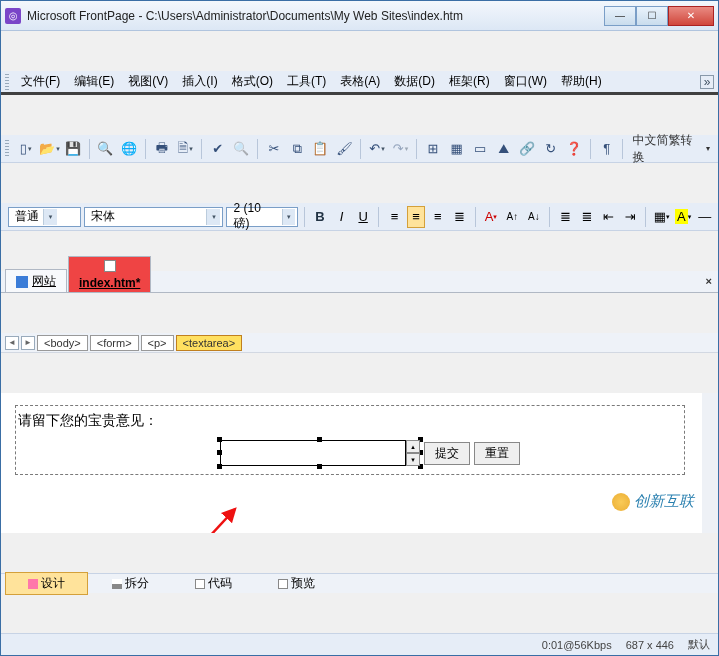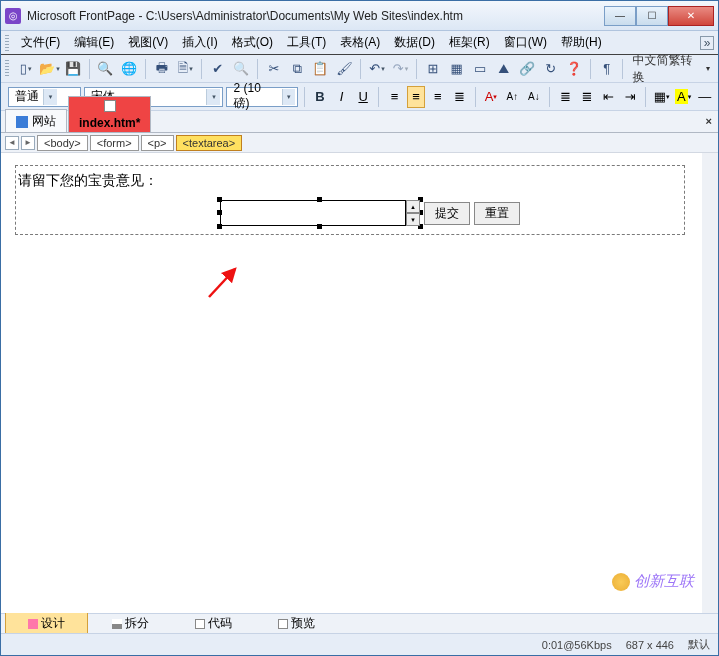--- a/index.html
+++ b/index.html
@@ -1,40 +1,40 @@
 <!DOCTYPE html>
 <html><head>
 <meta charset="utf-8">
 <style>
 * { box-sizing: border-box; margin: 0; padding: 0; font-family: "Microsoft YaHei", Tahoma, sans-serif; }
 body { width: 719px; height: 656px; background: #fff; overflow: hidden; font-size: 12px; }
-.window { width: 719px; height: 656px; border: 1px solid #3a6ea5; display: flex; flex-direction: column; background: #f0f0f0; }
+.window { width: 719px; height: 656px; border: 1px solid #3a6ea5; display: flex; flex-direction: column; background: #f0f0f0; gap: 40px; }
 .titlebar { height: 30px; background: linear-gradient(#f3f7fc,#dce7f5); display: flex; align-items: center; padding: 0 4px; border-bottom: 1px solid #b0c4de; }
 .titlebar .icon { width: 16px; height: 16px; background: #7a45c8; border-radius: 2px; margin-right: 6px; display: flex; align-items: center; justify-content: center; color:#fff; font-size:10px;}
 .titlebar .icon::before{content:"◎";}
 .titlebar .title { flex: 1; color: #222; font-size: 12px; }
 .winbtns { display: flex; gap: 0; }
 .winbtn { width: 32px; height: 20px; border: 1px solid #7a9ec7; background: linear-gradient(#eaf3fc,#c9dced); display:flex; align-items:center; justify-content:center; font-size: 10px; color:#333; }
 .winbtn.close { width: 46px; background: linear-gradient(#e98b83,#d0463b); color: #fff; border-color:#a22; }
-.menubar { height: 24px; background: #e6edf7; border-bottom: 1px solid #404040; display:flex; align-items:center; padding: 0 4px; gap: 2px; position: relative; }
+.menubar { height: 24px; background: #e6edf7; border-bottom: 3px solid #404040; display:flex; align-items:center; padding: 0 4px; gap: 2px; position: relative; }
 .menubar .grip { width: 4px; height: 16px; background: repeating-linear-gradient(#9ab 0 1px,transparent 1px 3px); margin-right:4px;}
 .menubar .mitem { padding: 2px 6px; }
 .menubar .mh{ position:absolute; right:4px; width:14px; height:14px; border:1px solid #89a; display:flex; align-items:center; justify-content:center; color:#456;}
 .toolbar { height: 28px; background: #e6edf7; border-bottom: 1px solid #c7d3e5; display:flex; align-items:center; padding: 0 4px; gap: 2px; }
 .toolbar .grip { width: 4px; height: 18px; background: repeating-linear-gradient(#9ab 0 1px,transparent 1px 3px); margin-right:4px;}
 .tbtn { width: 22px; height: 22px; display:flex; align-items:center; justify-content:center; font-size:13px; color:#35507a; border:1px solid transparent; }
 .tbtn .dd{font-size:7px; margin-left:1px; color:#456;}
 .tsep { width:1px; height:20px; background:#b8c6da; margin:0 3px;}
 .tlabel { padding: 0 4px; color:#333; display:flex; align-items:center;}
 .formatbar { height: 28px; background: #e6edf7; border-bottom: 1px solid #c7d3e5; display:flex; align-items:center; padding: 0 4px; gap: 3px; }
 .combo { height: 20px; border:1px solid #7a9ec7; background:#fff; display:flex; align-items:center; padding:0 2px 0 6px; }
 .combo .dd{ width:14px; height:16px; background:#dde8f5; border-left:1px solid #bcd; display:flex; align-items:center; justify-content:center; font-size:7px; color:#456; margin-left:4px;}
 .fmtbtn{ width:22px; height:22px;display:flex;align-items:center;justify-content:center;font-size:13px;border:1px solid transparent;}
 .fmtbtn.active{border:1px solid #d4a03a; background:#ffe39b;}
-.tabbar { height: 22px; background: #eef2f8; display:flex; align-items:flex-end; padding-left:4px; border-bottom:1px solid #b0b8c4; position:relative;}
+.tabbar { height: 22px; background: #eef2f8; display:flex; align-items:flex-end; padding-left:4px; border-bottom:1px solid #b0b8c4; position:relative;text-decoration:underline;}
 .tab { padding: 3px 10px 2px; font-size:12px; border:1px solid #b0b8c4; border-bottom:none; background:#f7f9fc; margin-right:1px; display:flex; align-items:center; gap:4px;}
 .tab.active{ background:#ef4444; font-weight:bold;flex-direction:column;}
 .tab .ticon{width:12px;height:12px; display:inline-block;}
 .tab .ticon.home{background:#3b7dd8;}
 .tab .ticon.doc{background:#fff;border:1px solid #888;}
 .tabbar .tclose{position:absolute; right:6px; top:4px; font-size:11px; font-weight:bold; color:#333;}
 .tagbar { height: 20px; background:#eef2f8; display:flex; align-items:center; padding:0 4px; gap:2px; border-bottom:1px solid #d2d8e2;}
 .tagbar .nav{width:14px;height:14px;border:1px solid #9ab;display:flex;align-items:center;justify-content:center;font-size:8px;background:#fff;color:#666;}
 .tagbar .tag{padding:1px 6px;border:1px solid #999;background:#fff;font-size:11px;color:#333;}
 .tagbar .tag.sel{background:#ffe060;border:1px solid #c08020;}
@@ -53,21 +53,21 @@
 .spin{position:absolute;right:0;top:0;width:14px;height:26px;display:flex;flex-direction:column;}
 .spin div{flex:1;border:1px solid #888;background:#eee;display:flex;align-items:center;justify-content:center;font-size:7px;}
 .fbtn{margin-left:4px;padding:2px 10px;border:1px solid #888;background:#efefef;font-size:12px;font-family:"SimSun";}
 .arrow{position:absolute;left:190px;top:96px;width:40px;height:40px;}
 .arrow svg{width:100%;height:100%;}
 .viewbar{height:20px;background:#eef2f8;border-top:1px solid #c7d3e5;display:flex;align-items:center;padding:0 4px;gap:2px;}
 .vbtn{padding:2px 22px;font-size:12px;display:flex;align-items:center;gap:3px;}
 .vbtn.active{border:1px solid #d4a03a;background:#ffe39b;}
 .vbtn .vi{width:10px;height:10px;display:inline-block;}
 .statusbar{height:22px;background:#e6edf7;border-top:1px solid #c7d3e5;display:flex;align-items:center;justify-content:flex-end;padding:0 8px;gap:14px;font-size:11px;color:#444;}
-.watermark{position:absolute;right:8px;bottom:22px;font-size:15px;color:#8b5cf6;font-style:italic;opacity:.85;display:flex;align-items:center;gap:4px;}
+.watermark{position:absolute;right:8px;bottom:22px;font-size:15px;color:#0369a1;font-style:italic;opacity:.85;display:flex;align-items:center;gap:4px;}
 .watermark .wi{width:18px;height:18px;border-radius:50%;background:radial-gradient(#f9c23a,#e8a012);}
 </style>
 </head>
 <body>
 
 <div class="window">
   <div class="titlebar">
     <span class="icon"></span>
     <span class="title">Microsoft FrontPage - C:\Users\Administrator\Documents\My Web Sites\index.htm</span>
     <div class="winbtns">

